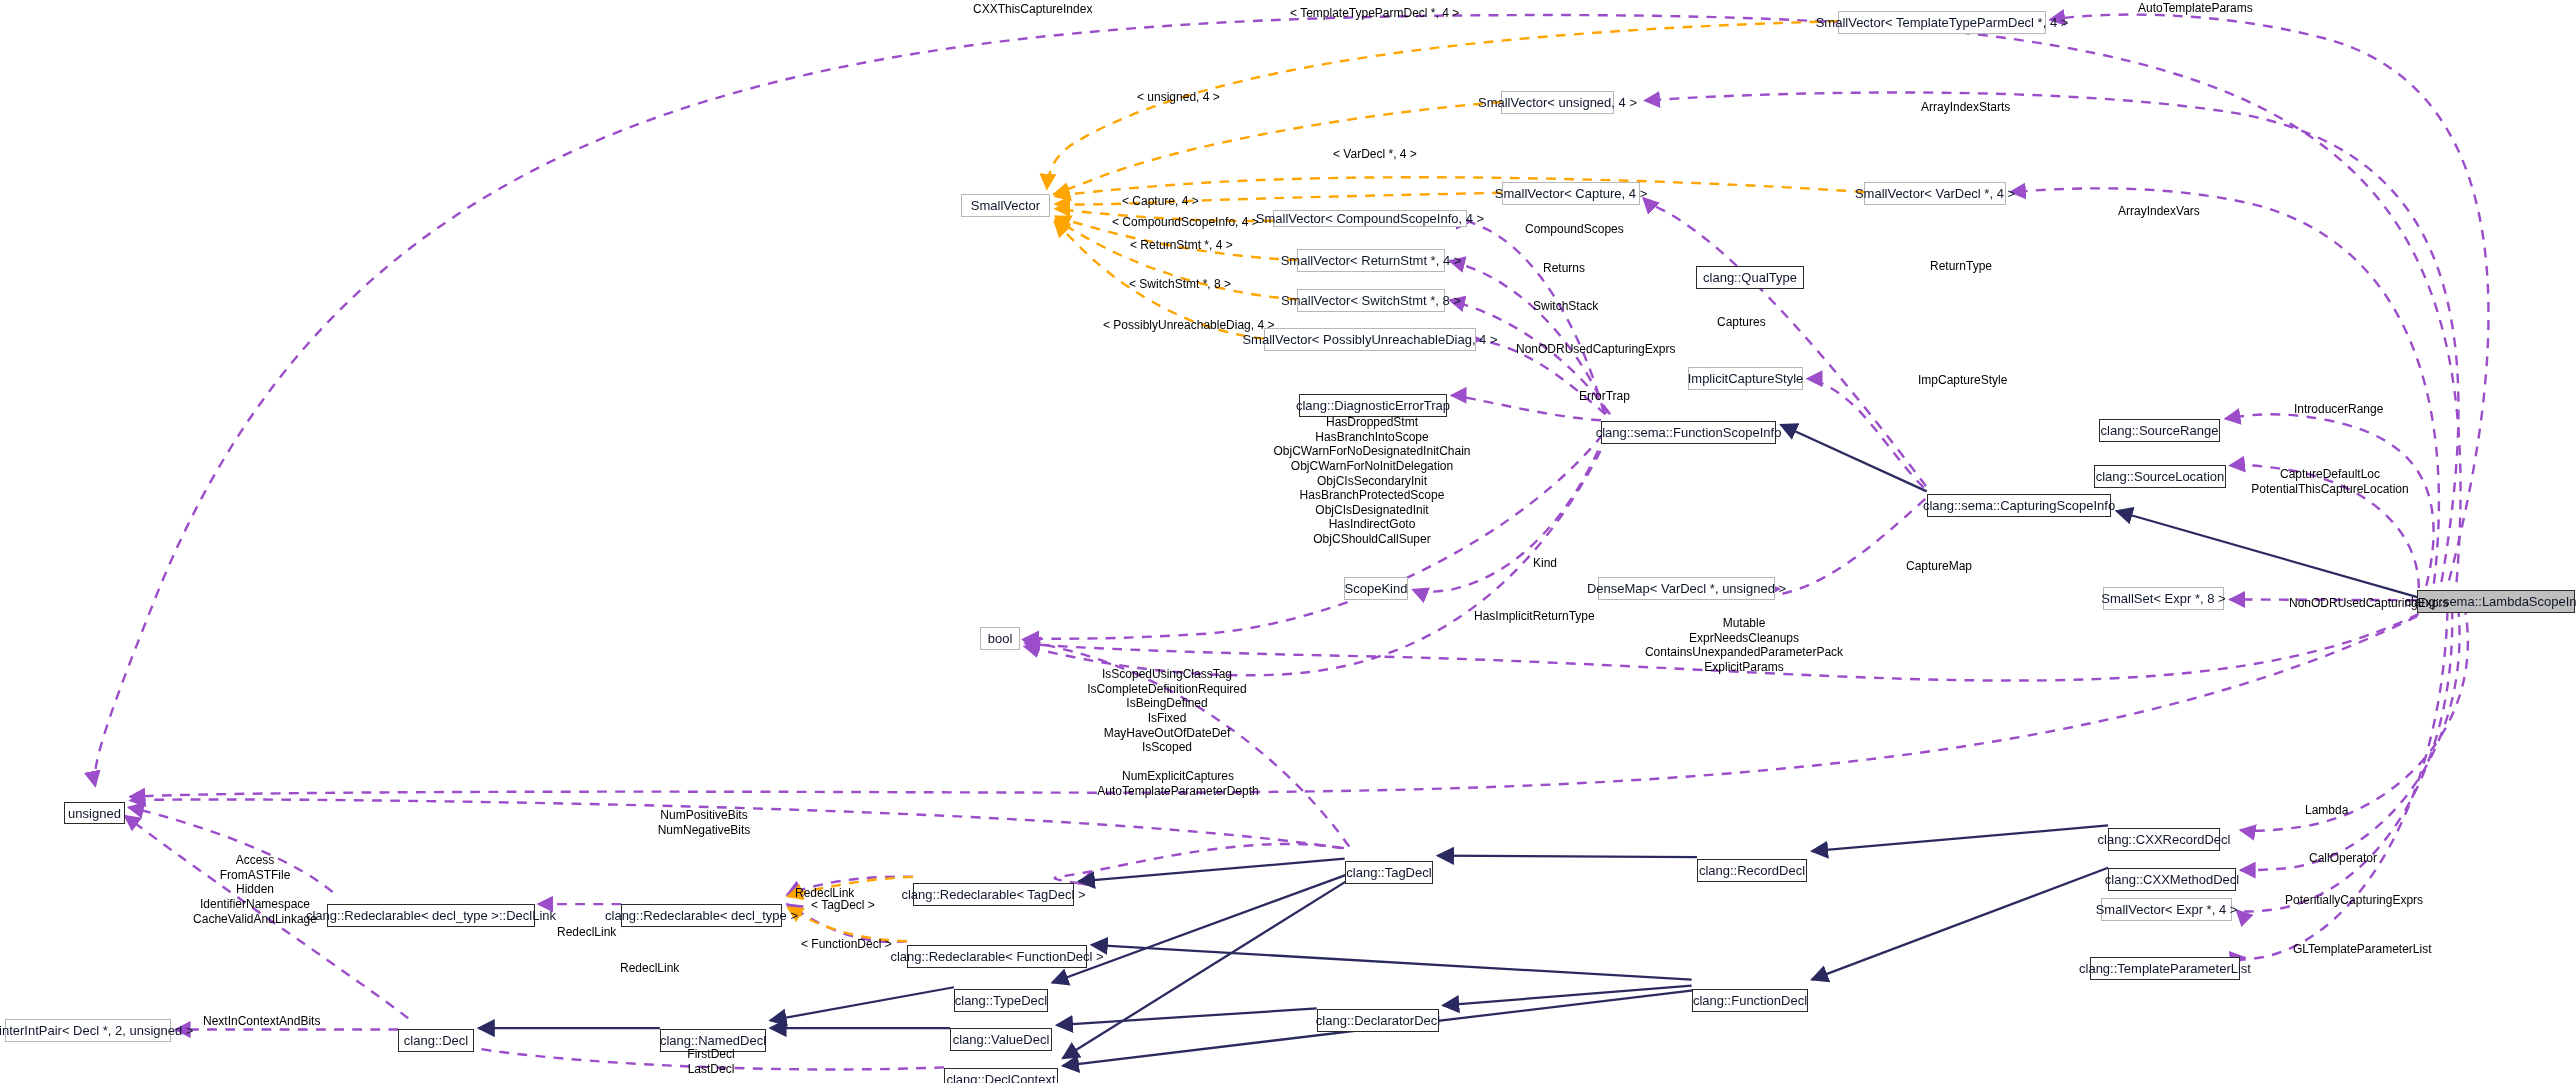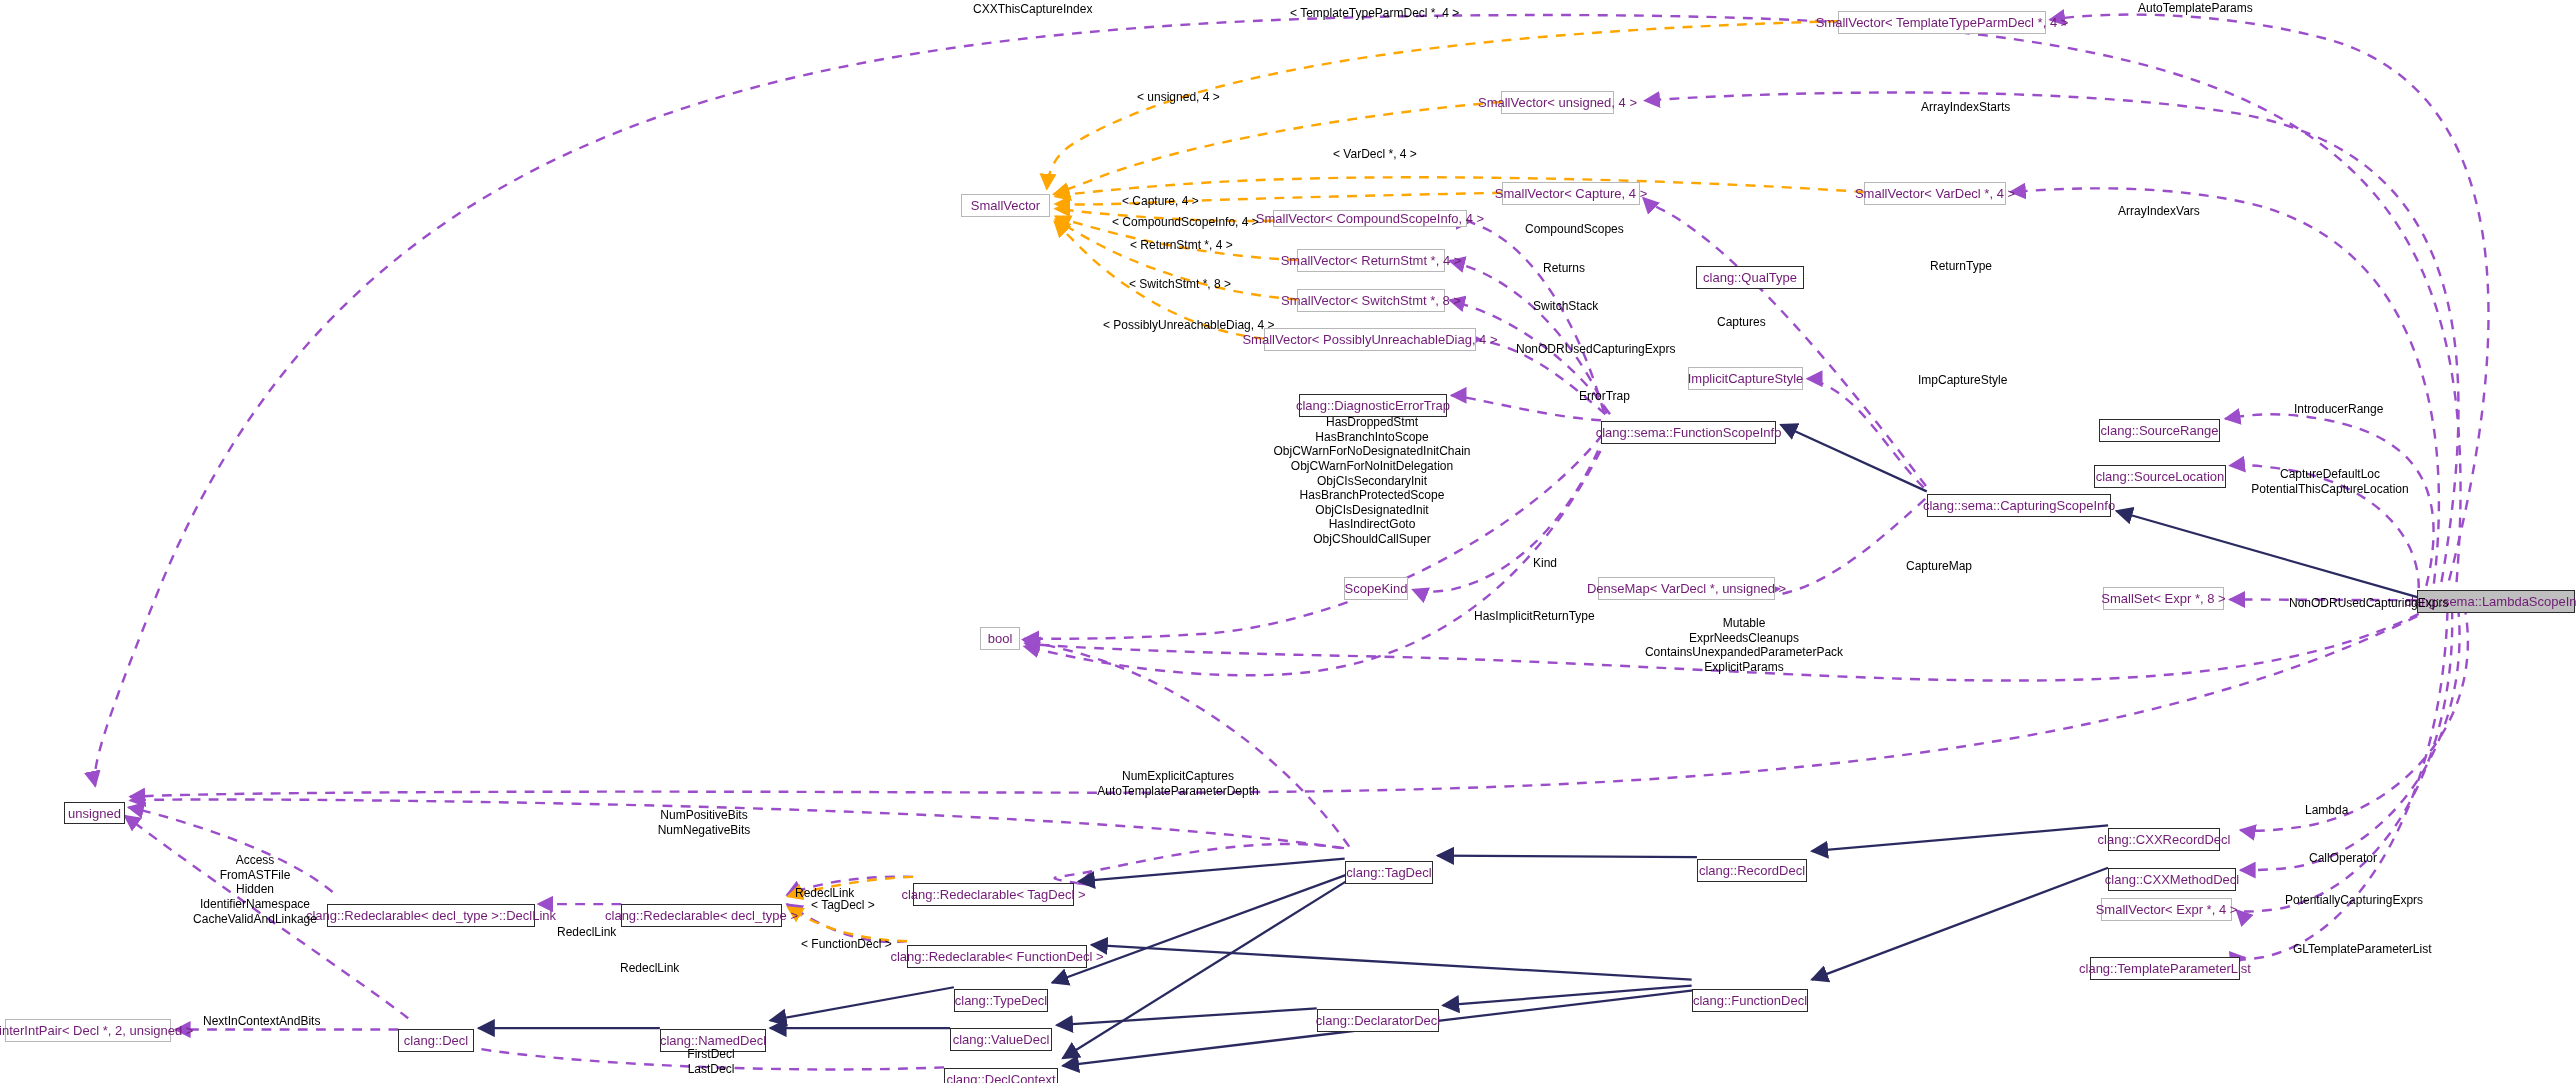--- a/index.html
+++ b/index.html
@@ -24,21 +24,21 @@
     pointer-events: none;
   }
   .node {
     position: absolute;
     box-sizing: border-box;
     display: flex;
     align-items: center;
     justify-content: center;
     white-space: nowrap;
     font-size: 13px;
-    color: #701a75;
+    color: #0f172a;
     line-height: 1;
     padding: 0 15px;
     background: #ffffff;
   }
   
   .node.cls {
     border: 1.5px solid #2b2b2b;
     background: #ffffff;
     margin-top: 11px;
   }
@@ -356,20 +356,26 @@
   <div class="edge-label ctr" style="left:2330px;top:467px"><span>CaptureDefaultLoc
 PotentialThisCaptureLocation</span></div>
   <div class="edge-label" style="left:1533px;top:556px"><span>Kind</span></div>
   <div class="edge-label" style="left:1906px;top:559px"><span>CaptureMap</span></div>
   <div class="edge-label" style="left:1474px;top:609px"><span>HasImplicitReturnType</span></div>
   <div class="edge-label" style="left:2289px;top:596px"><span>NonODRUsedCapturingExprs</span></div>
   <div class="edge-label ctr" style="left:1744px;top:616px"><span>Mutable
 ExprNeedsCleanups
 ContainsUnexpandedParameterPack
 ExplicitParams</span></div>
+  <div class="edge-label ctr" style="left:1167px;top:667px"><span>IsScopedUsingClassTag
+IsCompleteDefinitionRequired
+IsBeingDefined
+IsFixed
+MayHaveOutOfDateDef
+IsScoped</span></div>
   <div class="edge-label ctr" style="left:1178px;top:769px"><span>NumExplicitCaptures
 AutoTemplateParameterDepth</span></div>
   <div class="edge-label" style="left:2305px;top:803px"><span>Lambda</span></div>
   <div class="edge-label ctr" style="left:704px;top:808px"><span>NumPositiveBits
 NumNegativeBits</span></div>
   <div class="edge-label" style="left:2309px;top:851px"><span>CallOperator</span></div>
   <div class="edge-label ctr" style="left:255px;top:853px"><span>Access
 FromASTFile
 Hidden
 IdentifierNamespace

